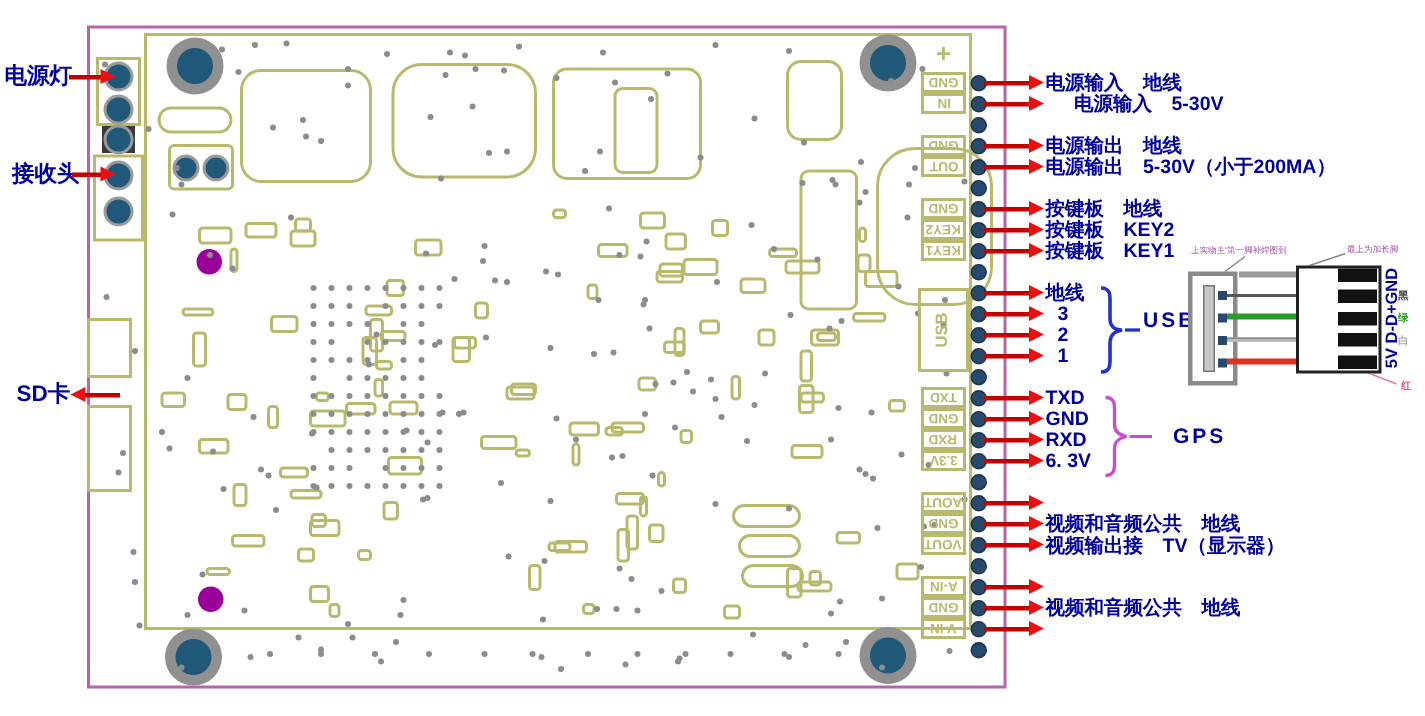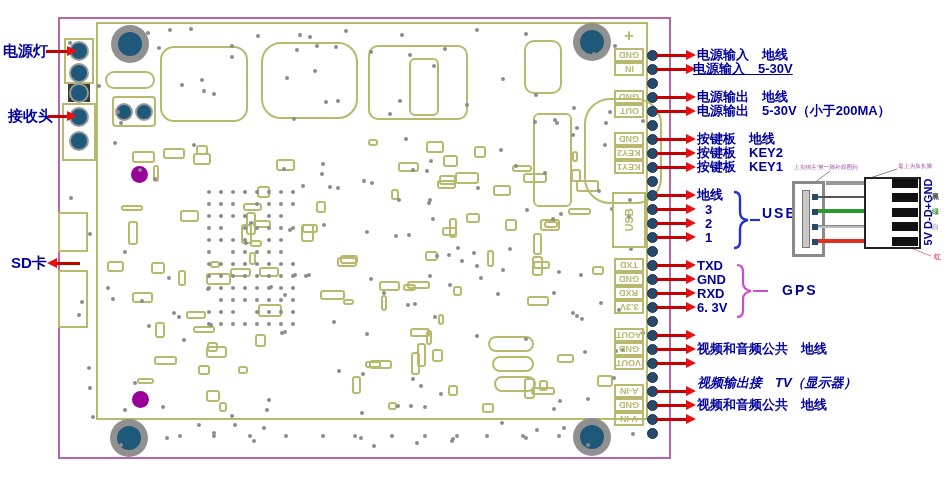--- a/index.html
+++ b/index.html
@@ -531,21 +531,21 @@
         <div class="abs pad-txt" style="position: static;">GND</div>
       </div>
       <div class="abs edge-pad" style="top: 412px; height: 14px;">
         <div class="abs pad-txt" style="position: static;">V-IN</div>
       </div>
       <div class="abs arrow-shaft" style="left: 656px; top: 53.5px; width: 31px;"></div>
       <div class="abs arrow-head-right" style="left: 686px; top: 50px;"></div>
       <div class="abs pin-label" style="left: 697px; top: 55px;">电源输入　地线</div>
       <div class="abs arrow-shaft" style="left: 656px; top: 67.5px; width: 31px;"></div>
       <div class="abs arrow-head-right" style="left: 686px; top: 64px;"></div>
-      <div class="abs pin-label" style="left: 693px; top: 69px; text-decoration: underline;">电源输入　5-30V</div>
+      <div class="abs pin-label" style="left: 716px; top: 69px;">电源输入　5-30V</div>
       <div class="abs arrow-shaft" style="left: 656px; top: 95.5px; width: 31px;"></div>
       <div class="abs arrow-head-right" style="left: 686px; top: 92px;"></div>
       <div class="abs pin-label" style="left: 697px; top: 97px;">电源输出　地线</div>
       <div class="abs arrow-shaft" style="left: 656px; top: 109.5px; width: 31px;"></div>
       <div class="abs arrow-head-right" style="left: 686px; top: 106px;"></div>
       <div class="abs pin-label" style="left: 697px; top: 111px;">电源输出　5-30V（小于200MA）</div>
       <div class="abs arrow-shaft" style="left: 656px; top: 137.5px; width: 31px;"></div>
       <div class="abs arrow-head-right" style="left: 686px; top: 134px;"></div>
       <div class="abs pin-label" style="left: 697px; top: 139px;">按键板　地线</div>
       <div class="abs arrow-shaft" style="left: 656px; top: 151.5px; width: 31px;"></div>
@@ -578,21 +578,21 @@
       <div class="abs arrow-shaft" style="left: 656px; top: 305.5px; width: 31px;"></div>
       <div class="abs arrow-head-right" style="left: 686px; top: 302px;"></div>
       <div class="abs pin-label" style="left: 697px; top: 307px;">6. 3V</div>
       <div class="abs arrow-shaft" style="left: 656px; top: 333.5px; width: 31px;"></div>
       <div class="abs arrow-head-right" style="left: 686px; top: 330px;"></div>
       <div class="abs arrow-shaft" style="left: 656px; top: 347.5px; width: 31px;"></div>
       <div class="abs arrow-head-right" style="left: 686px; top: 344px;"></div>
       <div class="abs pin-label" style="left: 697px; top: 349px;">视频和音频公共　地线</div>
       <div class="abs arrow-shaft" style="left: 656px; top: 361.5px; width: 31px;"></div>
       <div class="abs arrow-head-right" style="left: 686px; top: 358px;"></div>
-      <div class="abs pin-label" style="left: 697px; top: 383px; font-style: italic;">视频输出接　TV（显示器）</div>
+      <div class="abs pin-label" style="left: 697px; top: 364px;">视频输出接　TV（显示器）</div>
       <div class="abs arrow-shaft" style="left: 656px; top: 389.5px; width: 31px;"></div>
       <div class="abs arrow-head-right" style="left: 686px; top: 386px;"></div>
       <div class="abs arrow-shaft" style="left: 656px; top: 403.5px; width: 31px;"></div>
       <div class="abs arrow-head-right" style="left: 686px; top: 400px;"></div>
       <div class="abs pin-label" style="left: 697px; top: 405px;">视频和音频公共　地线</div>
       <div class="abs arrow-shaft" style="left: 656px; top: 417.5px; width: 31px;"></div>
       <div class="abs arrow-head-right" style="left: 686px; top: 414px;"></div>
       <div class="abs left-label" style="left: 3px; top: 51px;">电源灯</div>
       <div class="abs arrow-shaft" style="left: 46px; top: 49.5px; width: 23px;"></div>
       <div class="abs arrow-head-right" style="left: 67px; top: 46px;"></div>

